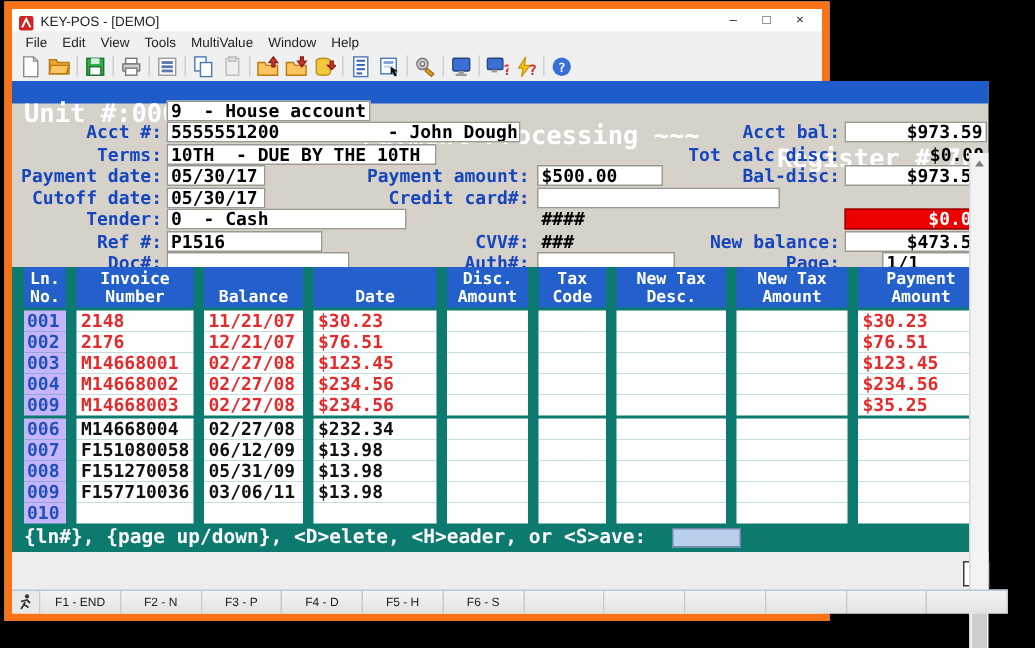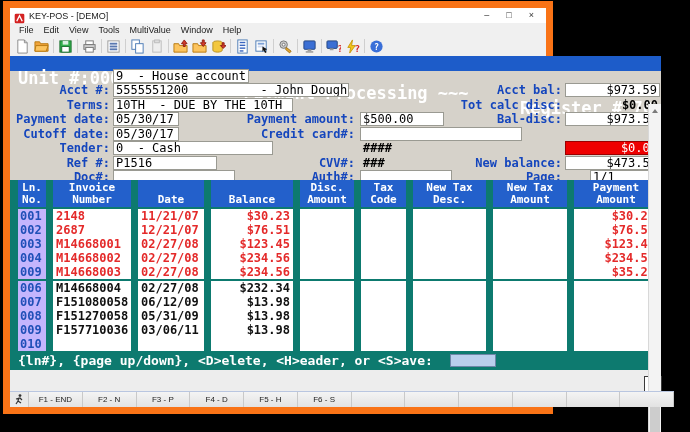--- a/index.html
+++ b/index.html
@@ -1,19 +1,19 @@
 <!DOCTYPE html>
 <html><head>
 <meta charset="utf-8">
 <style>
   html,body{margin:0;padding:0;}
   body{width:690px;height:432px;background:#000;position:relative;overflow:hidden;
        font-family:"Liberation Sans",sans-serif;}
   .window{position:absolute;left:3px;top:1px;width:550px;height:413px;background:#f0f0f0;
-          border:7px solid #f97316;box-sizing:border-box;}
+          border:5px solid #f97316;box-sizing:border-box;}
   
   .titlebar{height:15px;background:#fff;display:flex;align-items:center;padding:0 4px;}
   .app-icon{width:11px;height:11px;display:inline-block;}
   .title{font-size:9px;color:#222;margin-left:4px;}
   .win-controls{margin-left:auto;display:flex;gap:17px;padding-right:8px;}
   .win-btn{font-size:9px;color:#333;line-height:11px;cursor:default;}
   
   .menubar{height:13px;display:flex;align-items:center;padding-left:4px;background:#f0f0f0;}
   .menu-item{font-size:9px;color:#222;padding:0 5px;}
   
@@ -28,40 +28,40 @@
   .screen-header{position:absolute;top:0;left:0;width:651px;height:15px;background:#1d5cc9;
                  color:#fff;font-weight:bold;font-size:17px;line-height:15px;white-space:pre;}
   .sh-left{position:absolute;left:8px;}
   .sh-center{position:absolute;left:0;width:100%;text-align:center;}
   .sh-right{position:absolute;right:8px;}
   .lbl{position:absolute;height:14px;line-height:14px;font-weight:bold;font-size:12px;
        color:#1546bd;text-align:right;white-space:pre;}
   .c1{left:0;width:100px;}  .c2{left:180px;width:165px;}  .c3{left:420px;width:132px;}
   .r1{top:13px}.r2{top:27px}.r3{top:42px}.r4{top:56px}.r5{top:71px}.r6{top:85px}.r7{top:100px}.r8{top:114px}
   .fld{position:absolute;height:14px;line-height:12px;background:#fff;border:1px solid #9a9a92;
-       box-sizing:border-box;font-weight:normal;font-size:12px;color:#000;padding:0 2px;
+       box-sizing:border-box;font-weight:bold;font-size:12px;color:#000;padding:0 2px;
        white-space:pre;overflow:hidden;}
   .fld.amt{text-align:right;}
   .fld.alert{background:#ee0000;color:#fff;border-color:#900;}
   .plain{position:absolute;height:14px;line-height:14px;font-weight:bold;font-size:12px;
          color:#000;white-space:pre;}
   .plain.italic{font-style:italic;}
   .plain.amt{text-align:right;}
   
   .teal{position:absolute;left:0;top:124px;width:651px;height:190px;background:#0d7a6f;}
   .tbl{position:absolute;left:8px;top:0;display:grid;
        grid-template-columns:28px 78px 66px 82px 54px 45px 73px 74px 84px;column-gap:7px;}
   .th{background:#2360cb;color:#fff;font-size:11px;font-weight:bold;text-align:center;height:26px;
       display:flex;flex-direction:column;justify-content:flex-end;line-height:12px;
       padding-bottom:1px;white-space:pre;}
   .td{background:#fff;height:14px;line-height:14px;font-size:12px;font-weight:bold;color:#111;
       padding:0 3px;box-sizing:border-box;white-space:pre;overflow:hidden;}
   .td.ln{background:#c4b5fd;color:#2050b8;padding:0 2px;}
   .td.red{color:#e42a2a;}
-  .td.num{text-align:right;}
+  .td.num{text-align:left;}
   .td.ctr{text-align:left;}
   .sp{grid-column:1/-1;height:2px;}
   .prompt{position:absolute;left:8px;bottom:2px;height:14px;line-height:14px;color:#fff;
           font-weight:bold;font-size:13px;white-space:pre;}
   .prompt-input{position:absolute;left:440px;bottom:3px;width:46px;height:13px;
                 background:#b9cfec;border:1px solid #6e86a8;box-sizing:border-box;}
   
   .bottomstrip{position:absolute;left:0;top:314px;width:651px;height:34px;background:#ededed;}
   .obox{position:absolute;left:634px;top:6px;width:16px;height:15px;background:#fff;
         border:1px solid #3a3a3a;text-align:center;font-size:11px;line-height:14px;
@@ -288,39 +288,39 @@
     <div class="fld r8" style="left:103px;width:122px"></div>
     <div class="lbl c2 r8">Auth#:</div>
     <div class="fld r8" style="left:350px;width:92px"></div>
     <div class="lbl c3 r8">Page:</div>
     <div class="fld r8" style="left:580px;width:64px">1/1</div>
 
     <div class="teal">
       <div class="tbl">
           <div class="th"><div>Ln.</div><div>No.</div></div>
           <div class="th"><div>Invoice</div><div>Number</div></div>
+          <div class="th"><div></div><div>Balance</div></div>
           <div class="th"><div></div><div>Date</div></div>
-          <div class="th"><div></div><div>Balance</div></div>
           <div class="th"><div>Disc.</div><div>Amount</div></div>
           <div class="th"><div>Tax</div><div>Code</div></div>
           <div class="th"><div>New Tax</div><div>Desc.</div></div>
           <div class="th"><div>New Tax</div><div>Amount</div></div>
           <div class="th"><div>Payment</div><div>Amount</div></div>
           <div class="sp"></div>
           <div class="td ln">001</div>
           <div class="td  red">2148</div>
           <div class="td ctr red">11/21/07</div>
           <div class="td num red">$30.23</div>
           <div class="td "></div>
           <div class="td "></div>
           <div class="td "></div>
           <div class="td "></div>
           <div class="td num red">$30.23</div>
           <div class="td ln">002</div>
-          <div class="td  red">2687</div>
+          <div class="td  red">2176</div>
           <div class="td ctr red">12/21/07</div>
           <div class="td num red">$76.51</div>
           <div class="td "></div>
           <div class="td "></div>
           <div class="td "></div>
           <div class="td "></div>
           <div class="td num red">$76.51</div>
           <div class="td ln">003</div>
           <div class="td  red">M14668001</div>
           <div class="td ctr red">02/27/08</div>

